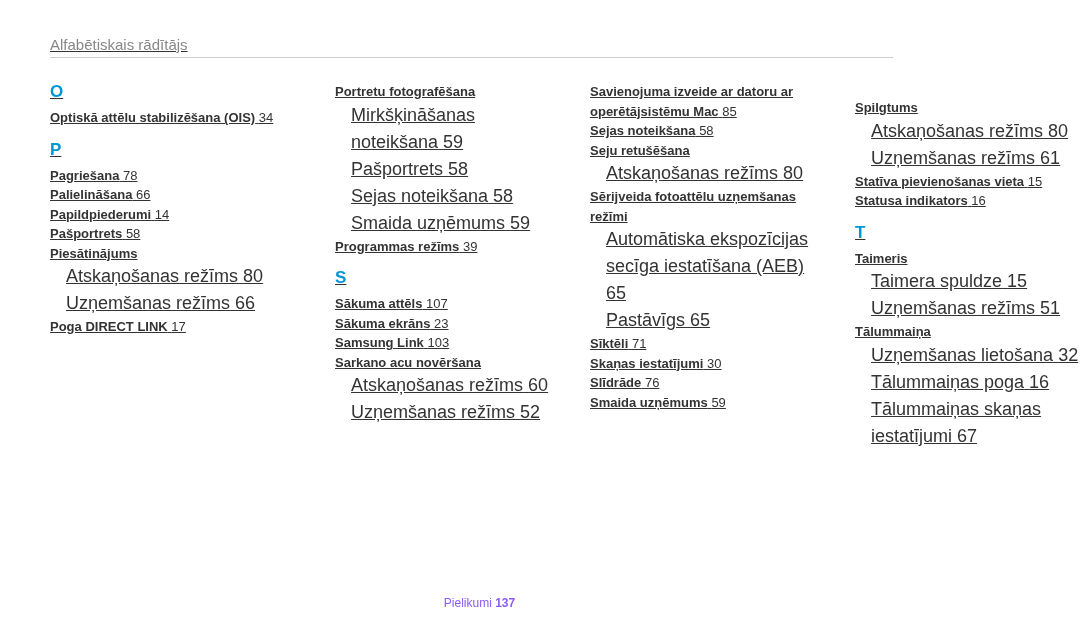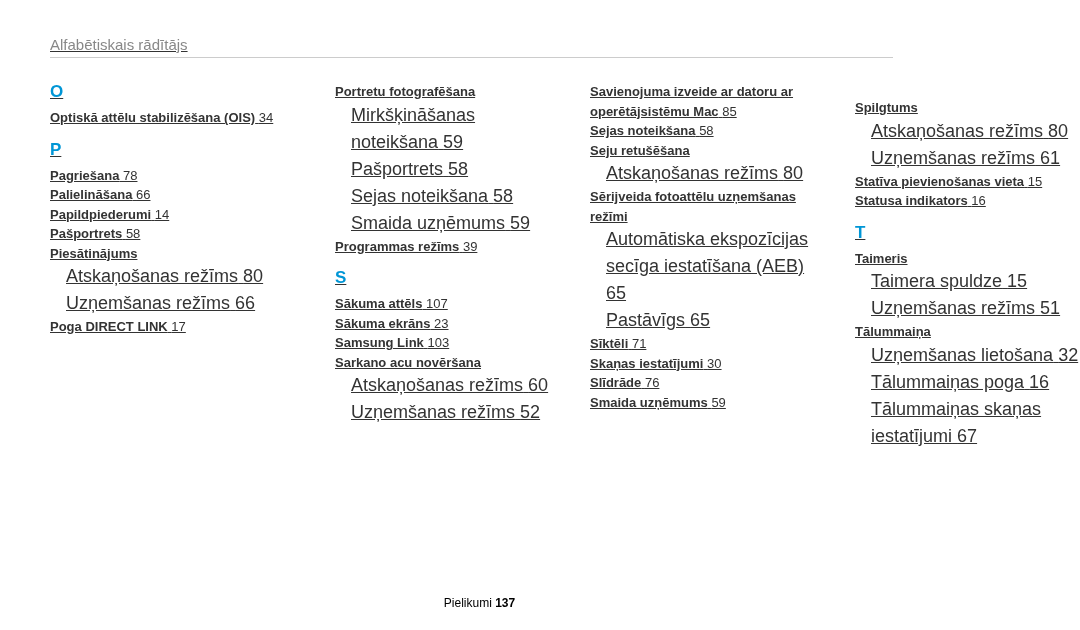--- a/index.html
+++ b/index.html
@@ -63,21 +63,21 @@
     margin-left: 16px;
     line-height: 1.5;
   }
   .footer {
     position: absolute;
     bottom: 20px;
     left: 0;
     right: 0;
     text-align: center;
     font-size: 12px;
-    color: #000000;
+    color: #8b5cf6;
   }
   .footer .num { font-weight: bold; }
 </style>
 </head>
 <body>
 
 <div class="page">
   <div class="header">Alfabētiskais rādītājs</div>
   <div class="rule"></div>
 

